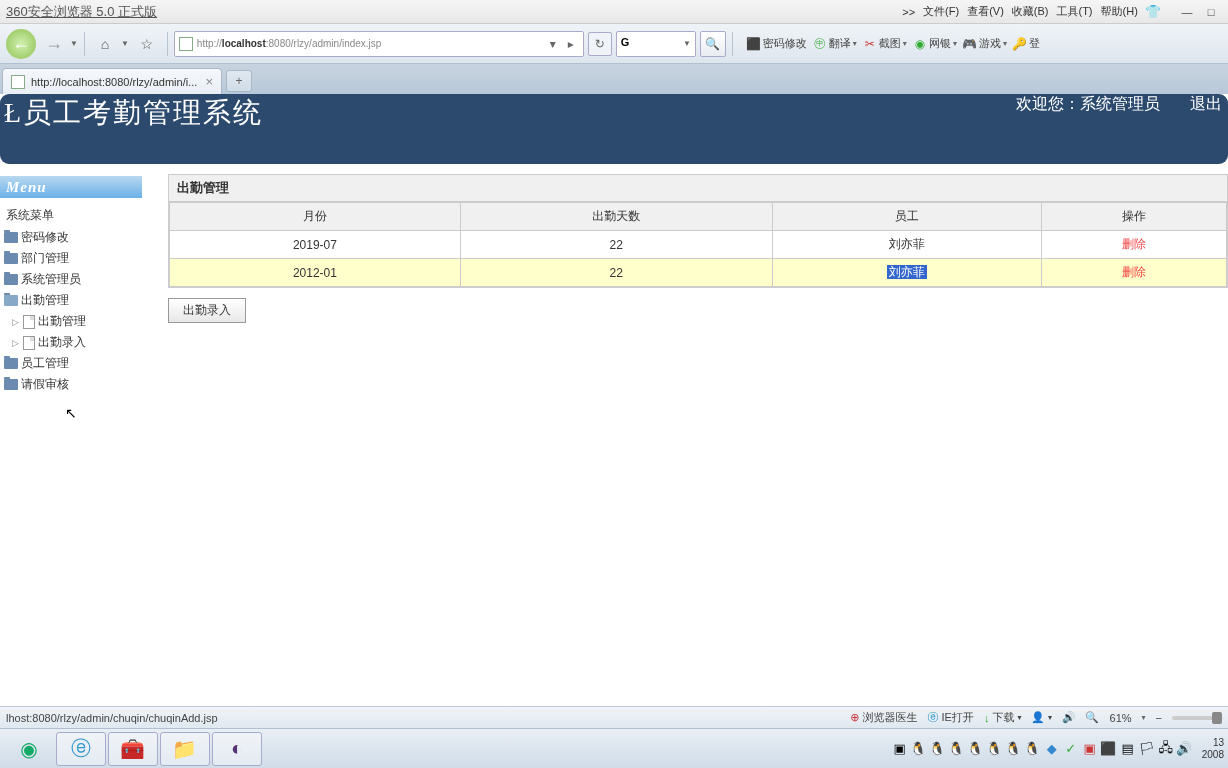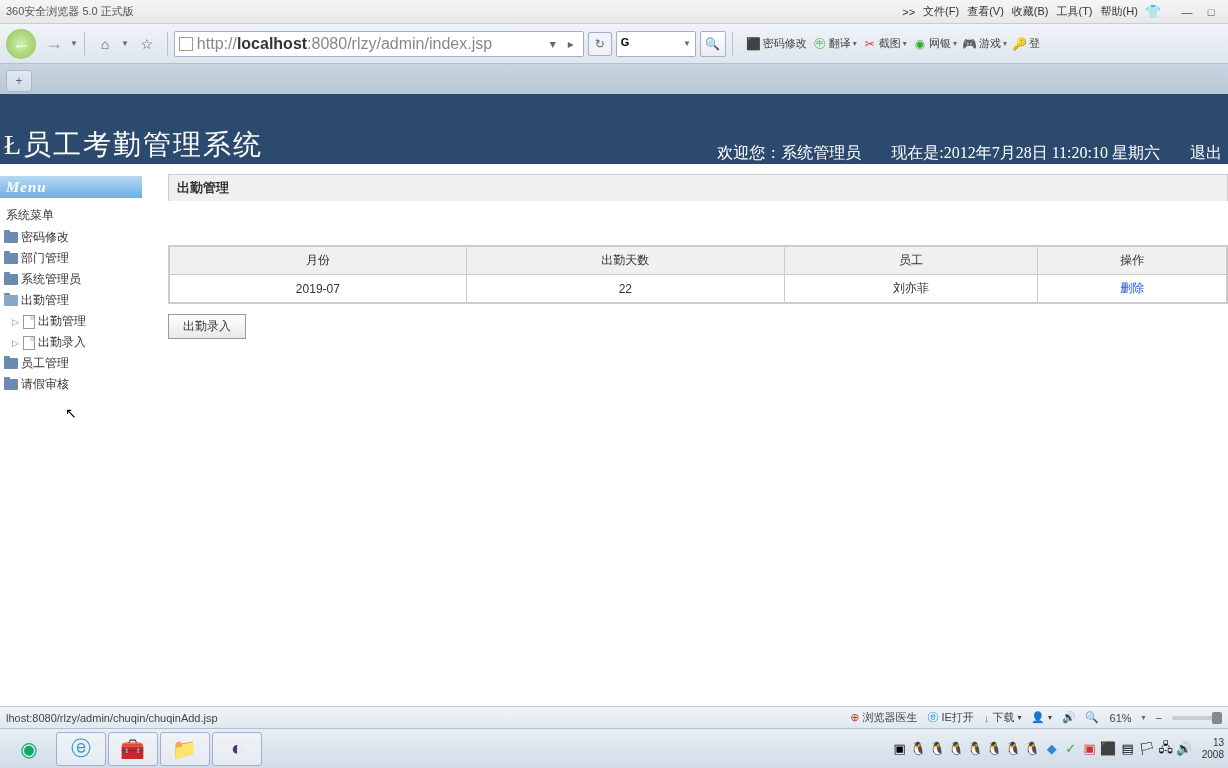--- a/index.html
+++ b/index.html
@@ -1,55 +1,55 @@
 <!DOCTYPE html>
 <html><head>
   <meta charset="utf-8">
   <style>
     * { margin: 0; padding: 0; box-sizing: border-box; }
     body { font-family: "Microsoft YaHei", SimSun, Arial, sans-serif; font-size: 12px; background: #fff; overflow: hidden; width: 1228px; height: 768px; }
     
     
     .titlebar { height: 24px; background: linear-gradient(#f5f5f5, #e8e8e8); display: flex; align-items: center; padding: 0 6px; justify-content: space-between; border-bottom: 1px solid #ccc; }
-    .titlebar-left { color: #555; font-size: 11px; }
+    .titlebar-left { color: #555; font-size: 13px; text-decoration: underline; }
     .titlebar-right { display: flex; align-items: center; gap: 8px; }
     .menu-item { color: #333; font-size: 11px; cursor: pointer; }
     .titlebar-icons { display: flex; gap: 2px; margin-left: 6px; }
     .win-btn { width: 22px; height: 16px; display: inline-flex; align-items: center; justify-content: center; color: #444; font-size: 11px; }
     .tshirt-icon { color: #3c8c2e; font-size: 13px; }
     
     
     .navbar { height: 40px; background: linear-gradient(#f0f4f8, #dde5ed); display: flex; align-items: center; padding: 0 6px; gap: 4px; border-bottom: 1px solid #b0c0d0; }
     .nav-btn { width: 28px; height: 28px; border-radius: 4px; display: inline-flex; align-items: center; justify-content: center; cursor: pointer; font-size: 14px; color: #555; }
     .nav-btn.back { background: radial-gradient(#d0f0b0,#8ec050); color: #fff; border-radius: 50%; width: 30px; height: 30px; font-size: 18px; }
     .nav-btn.fwd { color: #999; font-size: 18px; }
     .dropdown-arrow { font-size: 8px; color: #666; margin-left: -2px; }
     .divider-v { width: 1px; height: 24px; background: #b8c4d0; margin: 0 2px; }
     .addr-bar { flex: 0 0 410px; height: 26px; border: 1px solid #aac; background: #fff; display: flex; align-items: center; padding: 0 4px; gap: 4px; border-radius: 2px; }
-    .addr-text { font-size: 16px; color: #888; white-space: nowrap; }
+    .addr-text { font-size: 10px; color: #888; white-space: nowrap; }
     .addr-text .bold { color: #333; font-weight: bold; }
     .addr-controls { margin-left: auto; display: flex; gap: 2px; }
     .addr-controls span { width: 16px; text-align: center; color: #666; cursor: pointer; }
     .refresh-btn { width: 24px; height: 24px; border: 1px solid #aac; background: #f0f4f8; display: inline-flex; align-items: center; justify-content: center; border-radius: 2px; cursor: pointer; color: #666; }
     .search-bar { flex: 0 0 80px; height: 26px; border: 1px solid #aac; background: #fff; display: flex; align-items: center; padding: 0 4px; border-radius: 2px; }
     .google-icon { width: 16px; height: 16px; background: #fff; font-size: 11px; font-weight: bold; }
     .google-icon::before { content: "G"; }
     .search-btn { width: 26px; height: 26px; border: 1px solid #aac; background: linear-gradient(#fff,#e8edf2); display: inline-flex; align-items: center; justify-content: center; border-radius: 2px; cursor: pointer; color: #5a8; }
     .ext-area { display: flex; gap: 6px; margin-left: 8px; align-items: center; }
     .ext-btn { display: flex; align-items: center; gap: 2px; font-size: 11px; color: #444; cursor: pointer; }
     .ext-icon { width: 14px; height: 14px; display: inline-flex; align-items: center; justify-content: center; font-size: 12px; }
     
     
     .tabbar { height: 30px; background: linear-gradient(#c8d4e0, #b8c8d8); display: flex; align-items: flex-end; padding: 0 2px; }
     .tab { height: 26px; background: linear-gradient(#f5f8fb, #e8eef4); border: 1px solid #aab8c8; border-bottom: none; border-radius: 4px 4px 0 0; display: flex; align-items: center; padding: 0 8px; gap: 6px; font-size: 11px; color: #333; min-width: 220px; }
     .tab-close { color: #888; cursor: pointer; margin-left: auto; font-size: 13px; }
     .tab-new { width: 26px; height: 22px; background: linear-gradient(#e0e8f0,#d0dce8); border: 1px solid #aab8c8; border-radius: 3px; margin-left: 4px; margin-bottom: 2px; display: inline-flex; align-items: center; justify-content: center; color: #666; cursor: pointer; }
     
     
-    .app-header { height: 70px; background: #2c4a6e; color: #fff; display: flex; align-items: flex-end; padding: 0 0 0 0; }
+    .app-header { height: 70px; background: #2c4a6e; color: #fff; display: flex; align-items: flex-start; padding: 0 0 0 0; border-radius: 9px; }
     .app-title { font-size: 28px; font-family: SimSun, serif; letter-spacing: 2px; padding-left: 4px; }
     .app-header-right { margin-left: auto; display: flex; gap: 30px; padding-right: 6px; font-size: 16px; font-family: SimSun, serif; }
     
     
     .main-area { display: flex; height: 536px; }
     .sidebar { width: 142px; background: #fff; }
     .menu-header { height: 22px; background: linear-gradient(#b8d8f0, #6ab0e8); color: #fff; font-style: italic; font-weight: bold; font-size: 15px; padding: 0 6px; display: flex; align-items: center; font-family: Georgia, serif; letter-spacing: 1px; }
     .menu-block { padding: 6px 4px; }
     .menu-section { color: #333; font-size: 12px; padding: 3px 2px; }
     .menu-node { display: flex; align-items: center; gap: 3px; padding: 2px 0; cursor: pointer; color: #333; }
@@ -58,27 +58,27 @@
     .folder-icon.open { background: #88a8c8; }
     .menu-child { display: flex; align-items: center; gap: 3px; padding: 2px 0 2px 8px; cursor: pointer; color: #333; }
     .tree-arrow { color: #888; font-size: 9px; width: 8px; }
     .file-icon { width: 12px; height: 14px; background: #fff; border: 1px solid #999; display: inline-block; position: relative; }
     .file-icon::before { content: ""; position: absolute; top: 0; right: 0; width: 4px; height: 4px; background: #ddd; }
     .cursor-img { position: absolute; left: 65px; top: 405px; font-size: 14px; color: #000; pointer-events: none; }
     
     
     .content { flex: 1; padding: 10px 0 0 26px; }
     .panel-title { font-size: 13px; font-weight: bold; color: #333; padding: 4px 8px; background: #f0f0f0; border: 1px solid #ccc; border-bottom: none; }
-    .table-wrap { border: 1px solid #ccc; margin-top: 44px; }
+    .table-wrap { border: 1px solid #ccc; }
     table { width: 100%; border-collapse: collapse; }
     th { background: #f0f0f0; border: 1px solid #ccc; padding: 5px; font-size: 12px; font-weight: normal; text-align: center; color: #333; }
     td { border: 1px solid #ccc; padding: 5px; text-align: center; font-size: 12px; color: #333; }
     tr.highlight td { background: #ffffcc; }
     .selected-text { background: #3366cc; color: #fff; padding: 0 2px; }
-    .action-link { color: #1d4ed8; cursor: pointer; }
+    .action-link { color: #ef4444; cursor: pointer; }
     .entry-btn { margin-top: 10px; padding: 3px 14px; background: linear-gradient(#fff,#e8e8e8); border: 1px solid #999; cursor: pointer; font-size: 12px; color: #333; }
     
     
     .status1 { height: 22px; background: linear-gradient(#f0f4f8,#e0e8f0); border-top: 1px solid #c0ccd8; display: flex; align-items: center; padding: 0 6px; font-size: 11px; color: #444; position: absolute; bottom: 40px; left: 0; right: 0; }
     .status1-right { margin-left: auto; display: flex; gap: 10px; align-items: center; }
     .status-item { display: flex; align-items: center; gap: 3px; cursor: pointer; }
     .zoom-slider { width: 50px; height: 4px; background: #ccc; border-radius: 2px; position: relative; }
     .zoom-slider::after { content: ""; position: absolute; right: 0; top: -4px; width: 10px; height: 12px; background: #888; border-radius: 2px; }
     
     .taskbar { height: 40px; background: linear-gradient(#e8eef4,#d0dce8); border-top: 1px solid #b0c0d0; position: absolute; bottom: 0; left: 0; right: 0; display: flex; align-items: center; padding: 0 4px; }
@@ -162,28 +162,32 @@
         <span style="font-size:8px;color:#666">▾</span>
       </span>
     <span class="ext-btn">
         <span class="ext-icon" style="color:#c80">🔑</span>
         <span>登</span>
       </span>
   </div>
 </div>
 
 <div class="tabbar">
+  <div class="tab">
+    <span class="page-icon"></span>
+    <span>http://localhost:8080/rlzy/admin/i...</span>
+    <span class="tab-close">×</span>
+  </div>
   <span class="tab-new">+</span>
 </div>
 
 <div class="app-header">
   <div class="app-title">Ł员工考勤管理系统</div>
   <div class="app-header-right">
     <span>欢迎您：系统管理员</span>
-    <span>现在是:2012年7月28日  11:20:10 星期六</span>
     <span>退出</span>
   </div>
 </div>
 
 <div class="main-area">
   <div class="sidebar">
     <div style="height:12px"></div>
     <div class="menu-header">Menu</div>
     <div class="menu-block">
       <div class="menu-section">系统菜单</div>
@@ -236,20 +240,26 @@
             <th>操作</th>
           </tr>
         </thead>
         <tbody>
           <tr>
             <td>2019-07</td>
             <td>22</td>
             <td>刘亦菲</td>
             <td><span class="action-link">删除</span></td>
           </tr>
+          <tr class="highlight">
+            <td>2012-01</td>
+            <td>22</td>
+            <td><span class="selected-text">刘亦菲</span></td>
+            <td><span class="action-link">删除</span></td>
+          </tr>
         </tbody>
       </table>
     </div>
     <button class="entry-btn">出勤录入</button>
   </div>
 </div>
 
 <span class="cursor-img">↖</span>
 
 <div class="status1">

